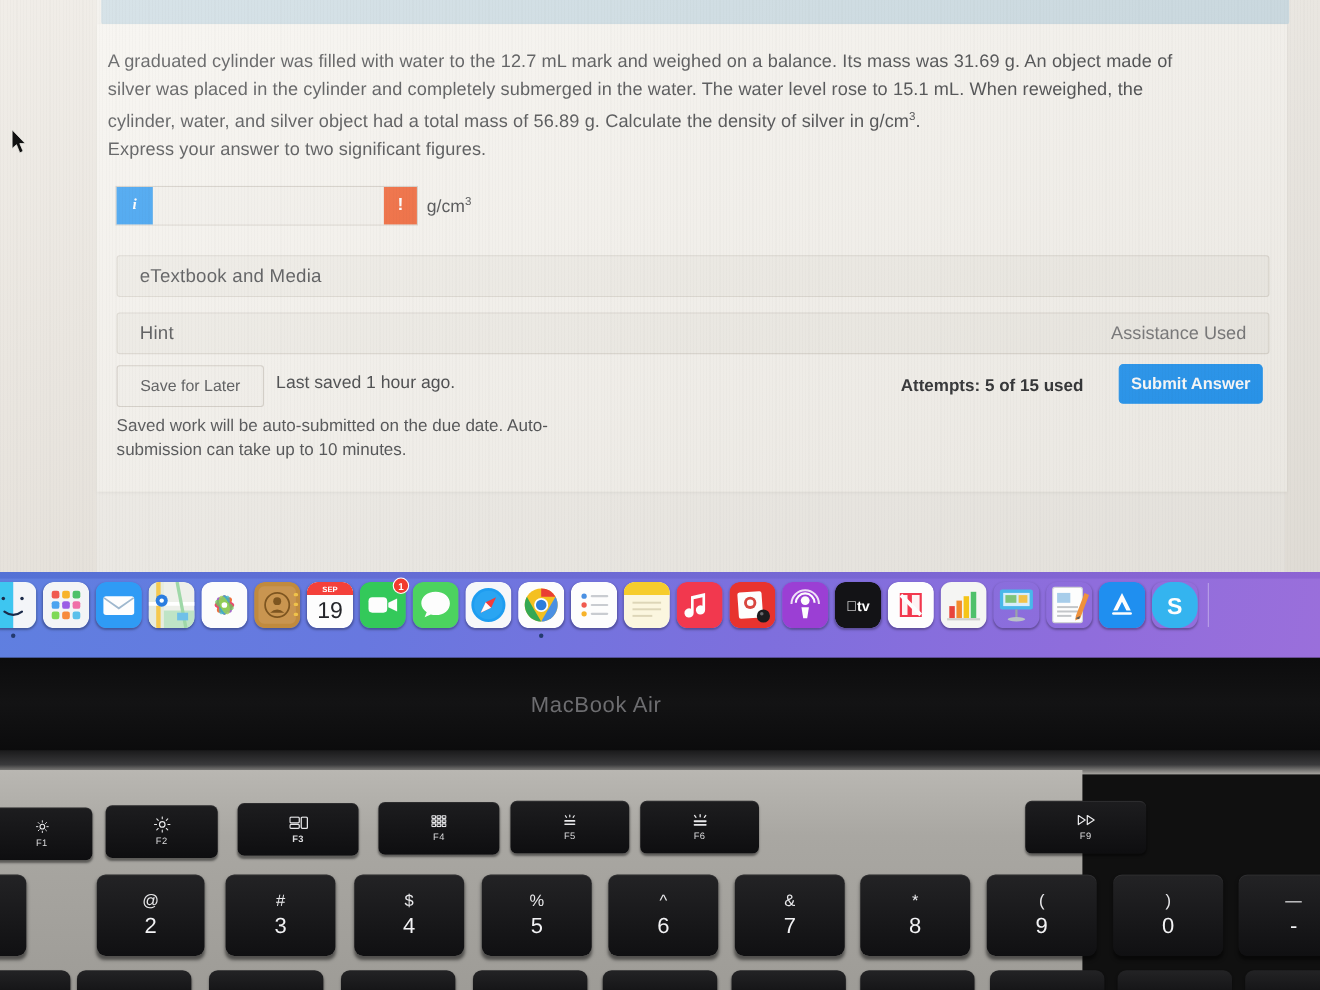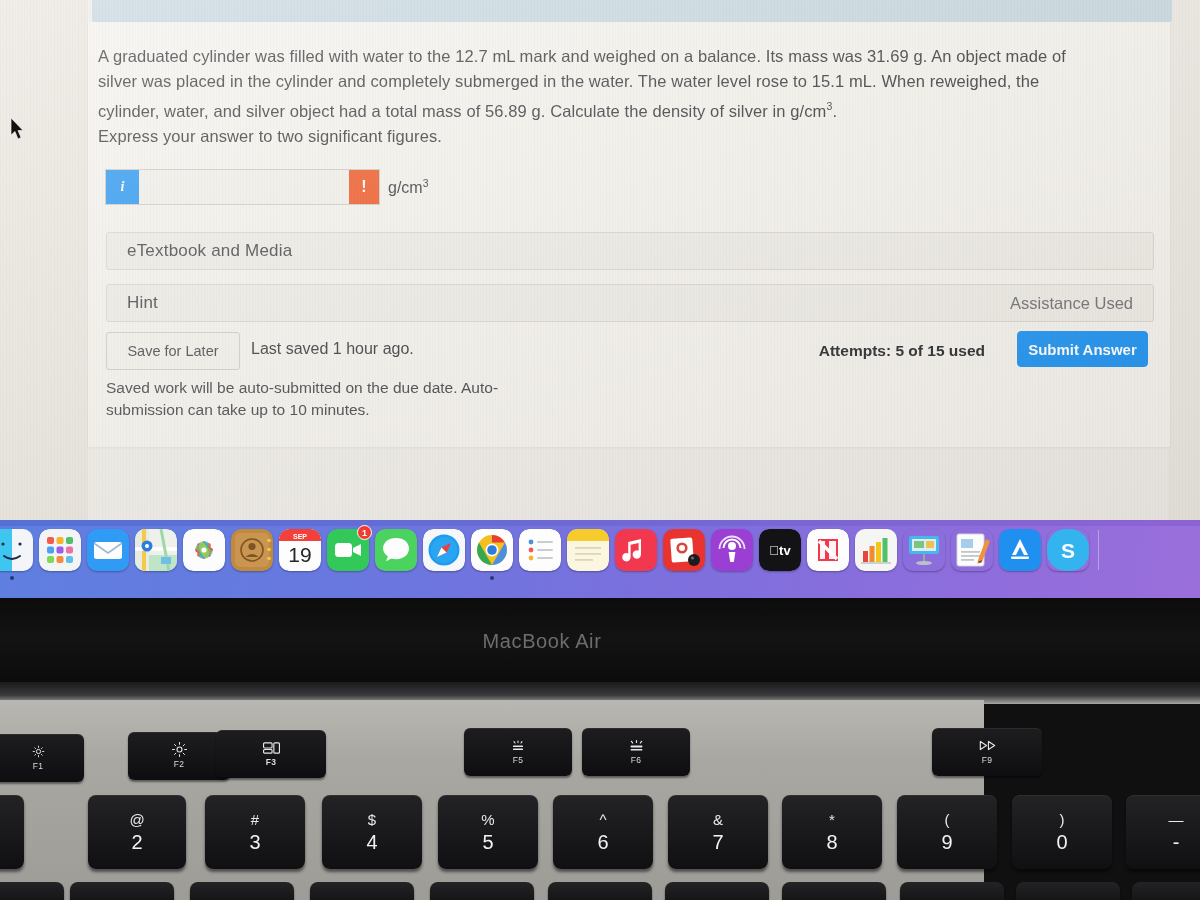--- a/index.html
+++ b/index.html
@@ -706,40 +706,58 @@
           <span class="fkey-glyph">
             <svg width="15" height="13" viewBox="0 0 16 16">
               <circle cx="8" cy="8" r="2.6" fill="none" stroke="#e8e8ea" stroke-width="1.2"></circle>
         <g stroke="#e8e8ea" stroke-width="1.1" stroke-linecap="round">
         <path d="M8 1.4v1.6M8 13v1.6M1.4 8h1.6M13 8h1.6M3.4 3.4l1.1 1.1M11.5 11.5l1.1 1.1M12.6 3.4l-1.1 1.1M4.5 11.5l-1.1 1.1"></path>
               </g>
             </svg>
           </span>
           <span class="fkey-name">F1</span>
         </div>
-        <div class="fkey" style="left: 96px; width: 102px; top: 4px; margin-left: 32px;">
+        <div class="fkey" style="left: 96px; width: 102px; top: 4px;">
           <span class="fkey-glyph">
             <svg width="17" height="15" viewBox="0 0 18 18">
               <circle cx="9" cy="9" r="3" fill="none" stroke="#e8e8ea" stroke-width="1.3"></circle>
         <g stroke="#e8e8ea" stroke-width="1.2" stroke-linecap="round">
         <path d="M9 0.6v2.2M9 15.2v2.2M0.6 9h2.2M15.2 9h2.2M3 3l1.6 1.6M13.4 13.4 15 15M15 3l-1.6 1.6M4.6 13.4 3 15"></path>
               </g>
             </svg>
           </span>
           <span class="fkey-name">F2</span>
         </div>
         <div class="fkey" style="left: 216px; width: 110px; top: 2px; font-weight: bold;">
           <span class="fkey-glyph">
             <svg width="17" height="12" viewBox="0 0 18 12">
         <rect x="0.6" y="0.6" width="9" height="5.4" rx="1" fill="none" stroke="#e8e8ea" stroke-width="1.2"></rect>
         <rect x="11.5" y="0.6" width="5.9" height="10.8" rx="1" fill="none" stroke="#e8e8ea" stroke-width="1.2"></rect>
         <rect x="0.6" y="7.6" width="9" height="3.8" rx="1" fill="none" stroke="#e8e8ea" stroke-width="1.2"></rect>
             </svg>
           </span>
           <span class="fkey-name">F3</span>
+        </div>
+        <div class="fkey" style="left: 344px; width: 110px; top: 1px;">
+          <span class="fkey-glyph">
+            <svg width="14" height="11" viewBox="0 0 14 11">
+        <g fill="none" stroke="#e8e8ea" stroke-width="1.1">
+        <rect x="0.6" y="0.6" width="3.4" height="2.4" rx=".5"></rect>
+                <rect x="5.3" y="0.6" width="3.4" height="2.4" rx=".5"></rect>
+                <rect x="10" y="0.6" width="3.4" height="2.4" rx=".5"></rect>
+        <rect x="0.6" y="4.3" width="3.4" height="2.4" rx=".5"></rect>
+                <rect x="5.3" y="4.3" width="3.4" height="2.4" rx=".5"></rect>
+                <rect x="10" y="4.3" width="3.4" height="2.4" rx=".5"></rect>
+        <rect x="0.6" y="8" width="3.4" height="2.4" rx=".5"></rect>
+                <rect x="5.3" y="8" width="3.4" height="2.4" rx=".5"></rect>
+                <rect x="10" y="8" width="3.4" height="2.4" rx=".5"></rect>
+        </g>
+            </svg>
+          </span>
+          <span class="fkey-name">F4</span>
         </div>
         <div class="fkey" style="left: 464px; width: 108px; top: 0px;">
           <span class="fkey-glyph">
             <svg width="16" height="11" viewBox="0 0 16 11">
         <g stroke="#e8e8ea" stroke-width="1.1" stroke-linecap="round">
                 <path d="M4 1.6 5 3M8 1v1.6M12 1.6 11 3"></path>
               </g>
         <rect x="3" y="5.5" width="10" height="1.6" rx=".6" fill="#e8e8ea"></rect>
         <rect x="3" y="8.6" width="10" height="1.4" rx=".6" fill="#e8e8ea"></rect>
             </svg>

